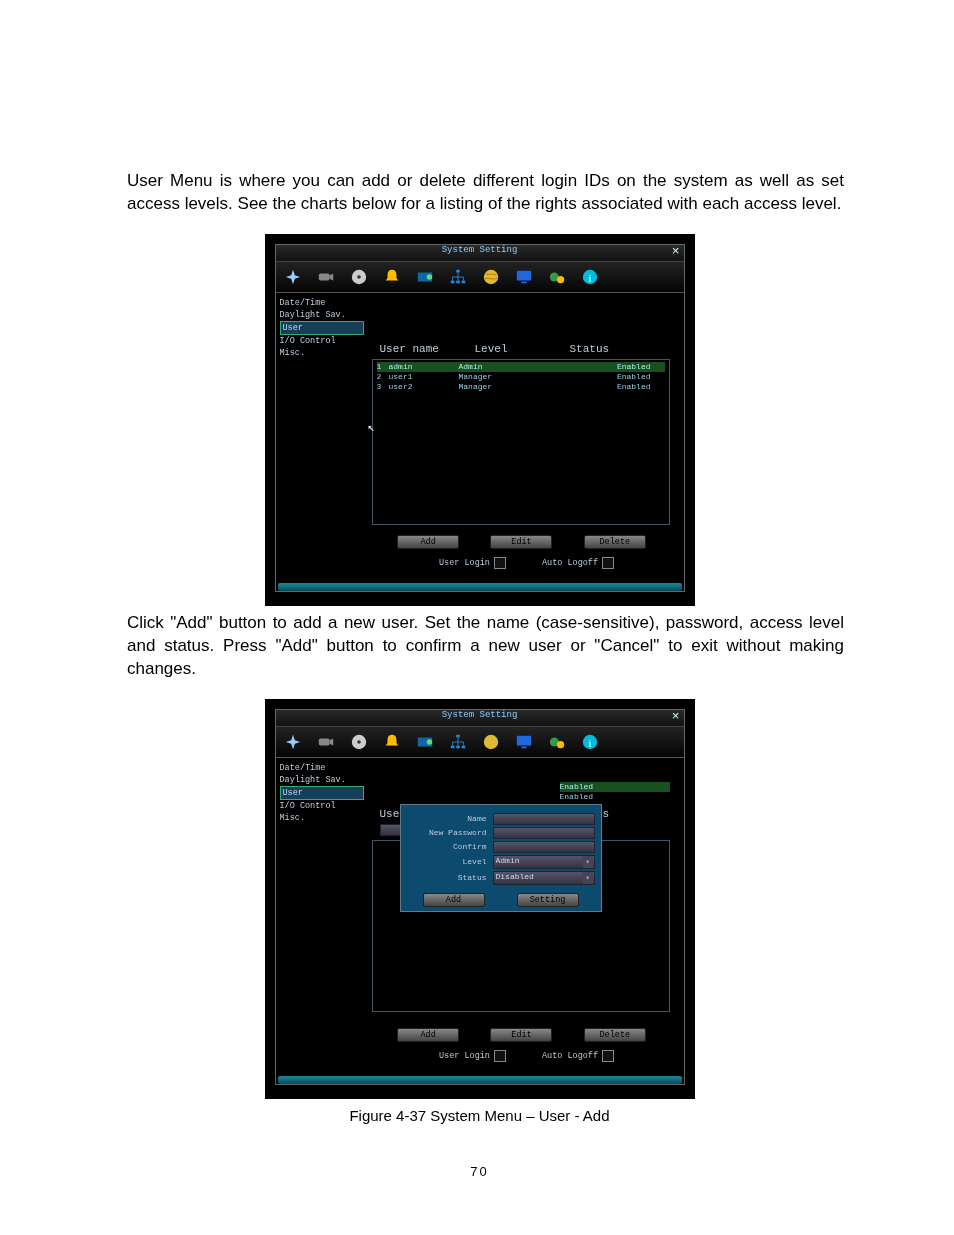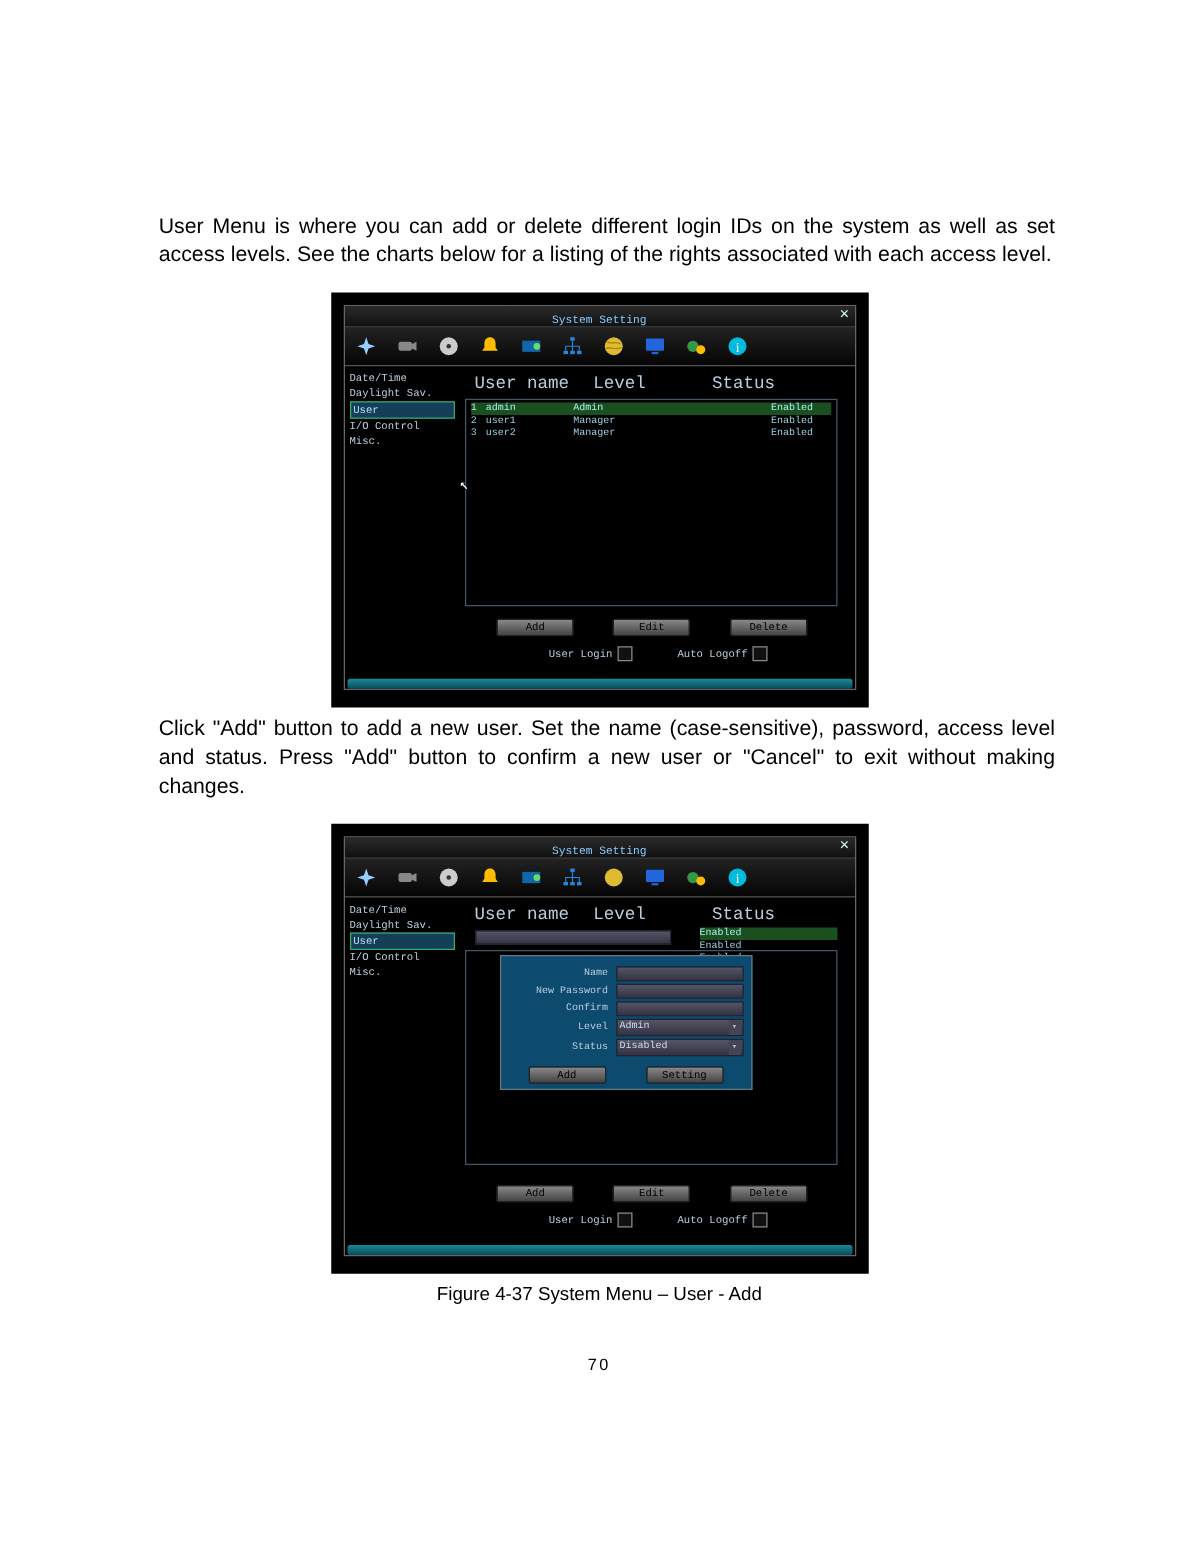--- a/index.html
+++ b/index.html
@@ -34,21 +34,21 @@
     font-family: "Courier New", monospace;
     font-size: 9px;
     box-sizing: border-box;
   }
   .win {
     border: 1px solid #666;
     background: #000;
   }
   .titlebar {
     display: flex;
-    align-items: flex-end;
+    align-items: flex-start;
     justify-content: center;
     position: relative;
     height: 16px;
     background: linear-gradient(#2a2a2a,#111);
     color: #8cf;
     font-size: 9px;
     border-bottom: 1px solid #444;
   }
   .closex {
     position: absolute;
@@ -91,22 +91,23 @@
     margin-right:6px;
   }
   .mainpane {
     flex: 1;
     padding: 0 2px;
     position: relative;
   }
   .cols {
     display: flex;
     color: #bcd;
-    font-size: 14px;
+    font-size: 11px;
     padding: 2px 0 4px 8px;
+    margin-top: 44px;
   }
   .col-user { width: 95px; }
   .col-level { width: 95px; }
   .col-status { flex:1; }
   .listbox {
     border: 1px solid #456;
     height: 160px;
     padding: 2px 4px;
     font-size: 8px;
     color: #9cd;

